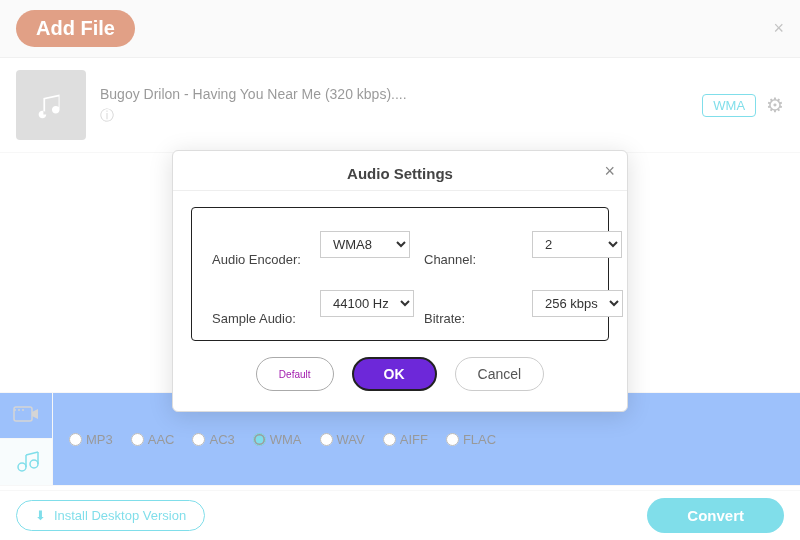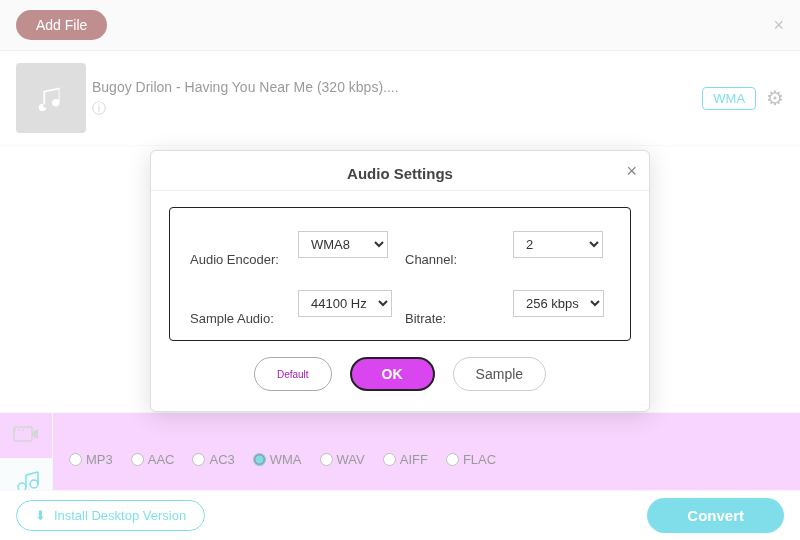--- a/index.html
+++ b/index.html
@@ -15,45 +15,45 @@
     
     .top-bar {
       background: #f5f5f5;
       padding: 10px 16px;
       display: flex;
       align-items: center;
       justify-content: space-between;
       border-bottom: 1px solid #e0e0e0;
     }
     .add-file-btn {
-      background: #7f1d1d;
+      background: #c2410c;
       color: #fff;
       border: none;
       border-radius: 20px;
       padding: 7px 20px;
-      font-size: 14px;
-      cursor: pointer;
-      font-weight: normal;
+      font-size: 20px;
+      cursor: pointer;
+      font-weight: bold;
     }
     .close-btn-top {
       background: none;
       border: none;
       cursor: pointer;
       font-size: 18px;
       color: #888;
     }
 
     
     .file-row {
       display: flex;
       align-items: center;
       padding: 12px 16px;
       background: #fff;
       border-bottom: 1px solid #eee;
-      gap: 6px;
+      gap: 14px;
     }
     .file-thumb {
       width: 70px;
       height: 70px;
       background: #bdbdbd;
       border-radius: 4px;
       display: flex;
       align-items: center;
       justify-content: center;
       flex-shrink: 0;
@@ -109,21 +109,21 @@
       justify-content: center;
       padding-top: 150px;
     }
 
     
     .dialog {
       background: #fff;
       border: 1px solid #ddd;
       border-radius: 6px;
       box-shadow: 0 4px 24px rgba(0,0,0,0.13);
-      width: 500px;
+      width: 456px;
       padding: 0 0 20px 0;
       position: relative;
     }
     .dialog-header {
       text-align: center;
       padding: 14px 0 8px 0;
       font-size: 15px;
       color: #444;
       font-weight: bold;
       border-bottom: 1px solid #eee;
@@ -183,21 +183,21 @@
     .btn-default {
       border: 1.5px solid #aaa;
       background: #fff;
       color: #a21caf;
       border-radius: 20px;
       padding: 7px 22px;
       font-size: 10px;
       cursor: pointer;
     }
     .btn-ok {
-      background: #d946ef;
+      background: #6d28d9;
       color: #fff;
       border: 2px solid #222;
       border-radius: 20px;
       padding: 7px 30px;
       font-size: 14px;
       cursor: pointer;
       font-weight: bold;
     }
     .btn-cancel {
       border: 1px solid #ccc;
@@ -205,27 +205,27 @@
       color: #555;
       border-radius: 20px;
       padding: 7px 22px;
       font-size: 14px;
       cursor: pointer;
     }
 
     
     .format-bar {
       position: absolute;
-      bottom: 34px;
+      bottom: 54px;
       left: 0; right: 0;
       border-top: 1px solid #eee;
       border-bottom: 1px solid #eee;
       display: flex;
       align-items: stretch;
-      background: #f0abfc;
+      background: #3b82f6;
       padding: 0;
     }
     .format-tabs {
       display: flex;
       flex-direction: column;
       border-right: 1px solid #eee;
     }
     .format-tab {
       width: 52px;
       height: 46px;
@@ -370,21 +370,21 @@
           <option>256 kbps</option>
           <option>128 kbps</option>
           <option>320 kbps</option>
         </select>
       </div>
     </div>
 
     <div class="dialog-buttons">
       <button class="btn-default">Default</button>
       <button class="btn-ok">OK</button>
-      <button class="btn-cancel">Sample</button>
+      <button class="btn-cancel">Cancel</button>
     </div>
   </div>
 </div>
 
 <div class="format-bar">
   <div class="format-tabs">
     <div class="format-tab">
       <svg class="tab-icon" viewBox="0 0 28 28" fill="none">
         <rect x="2" y="5" width="18" height="14" rx="2" stroke="#aaa" stroke-width="1.5"></rect>
         <polygon points="20,10 26,7 26,17 20,14" fill="#aaa"></polygon>

